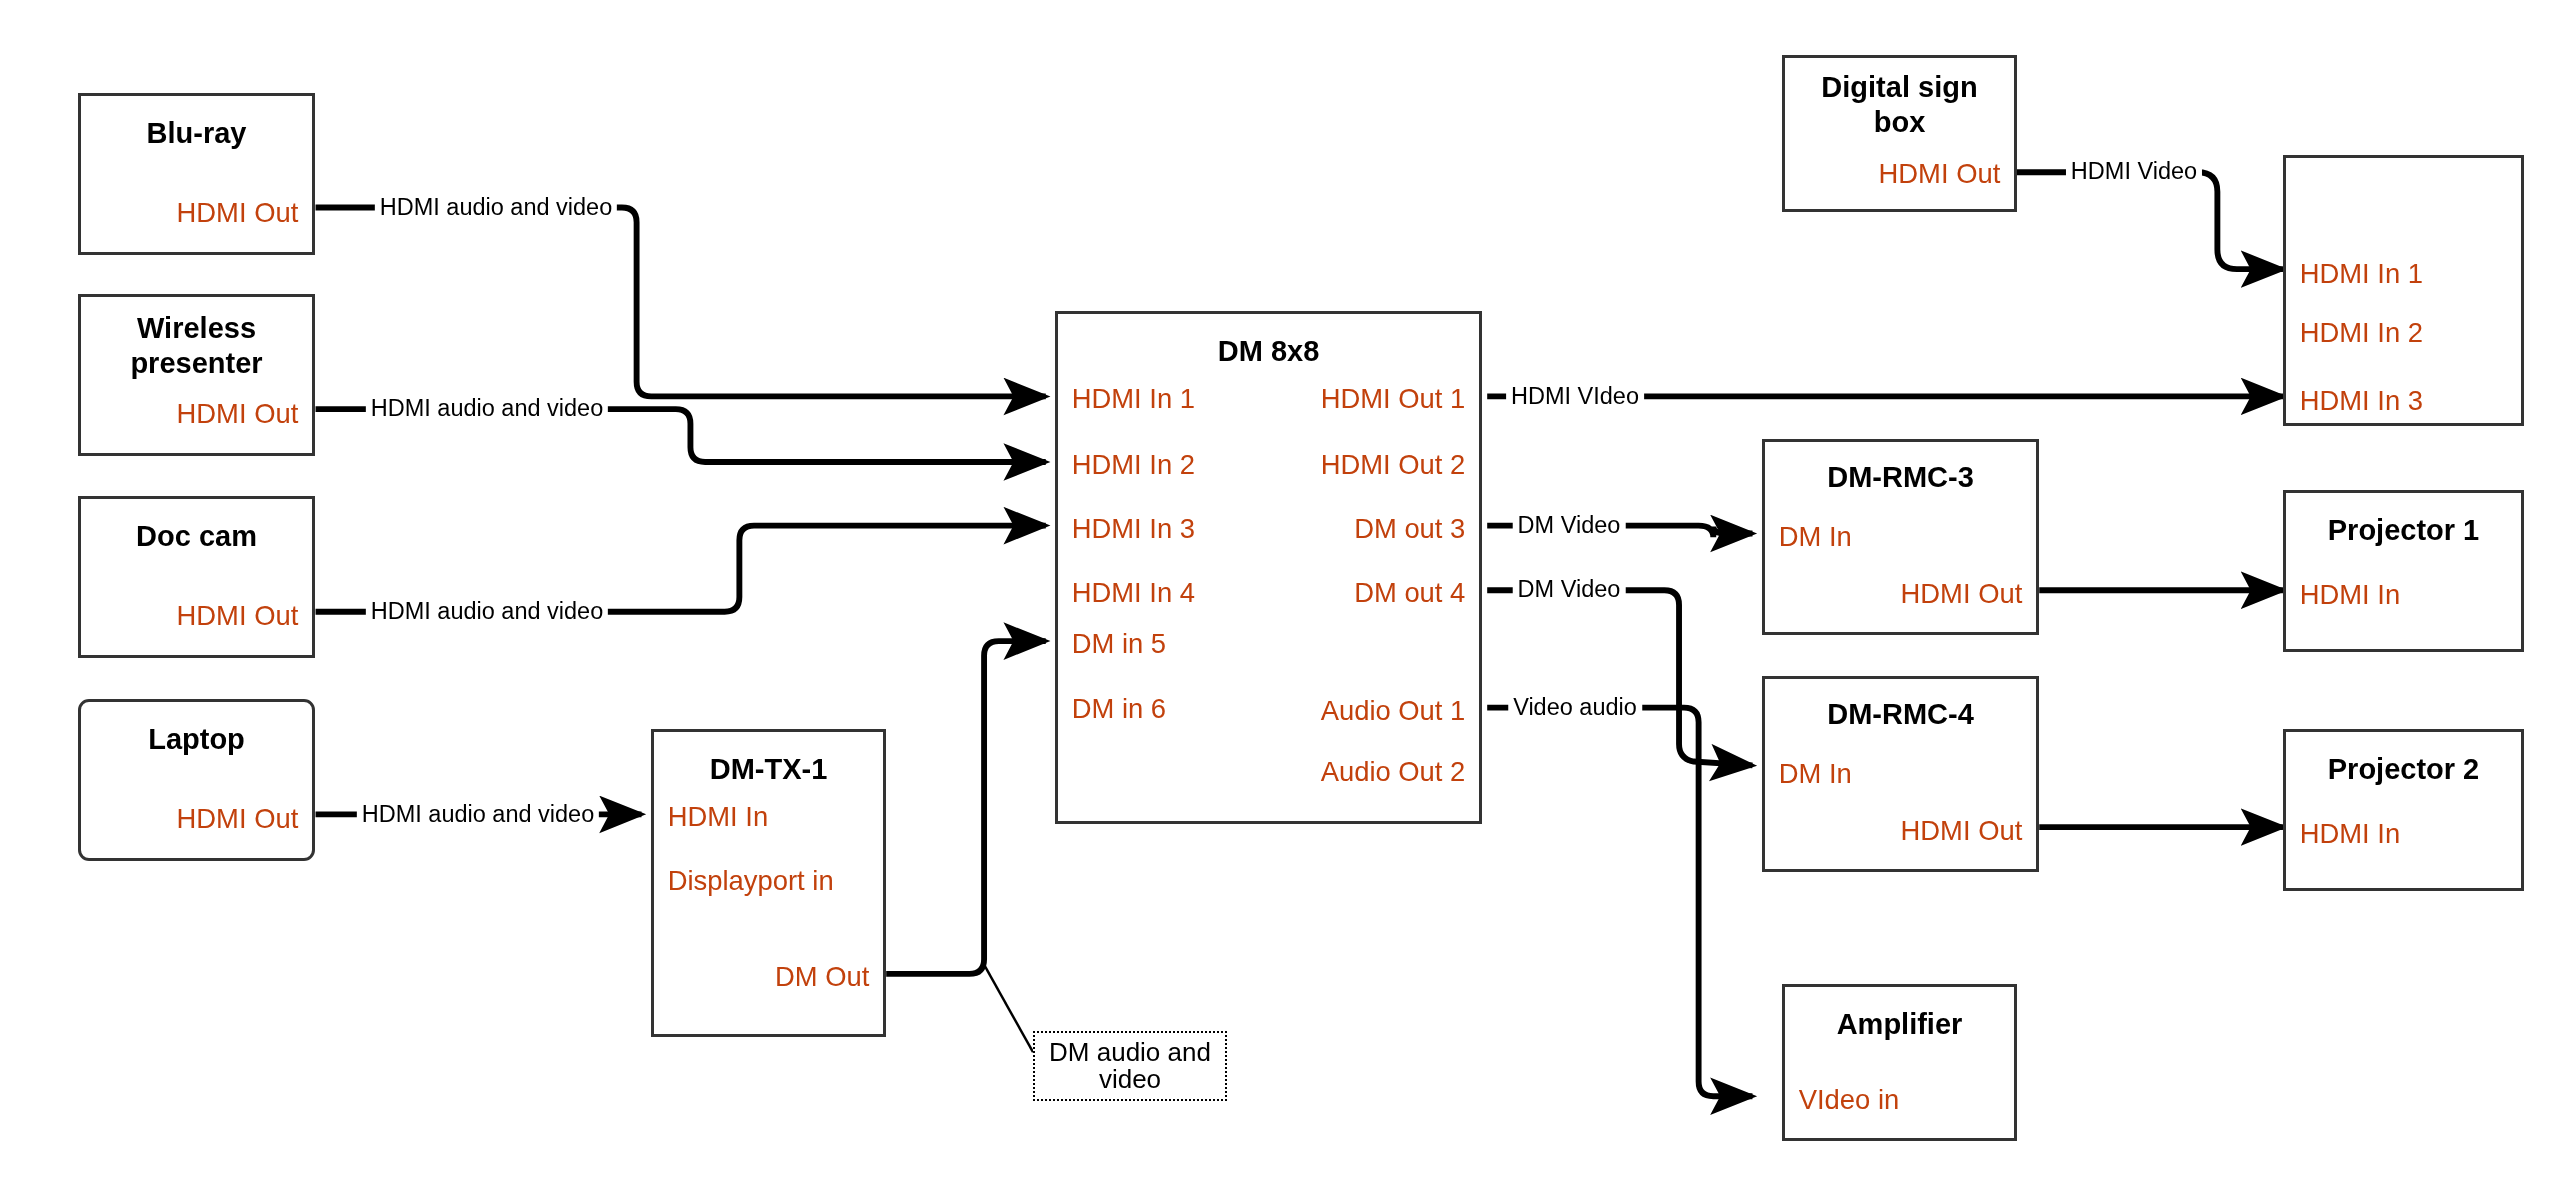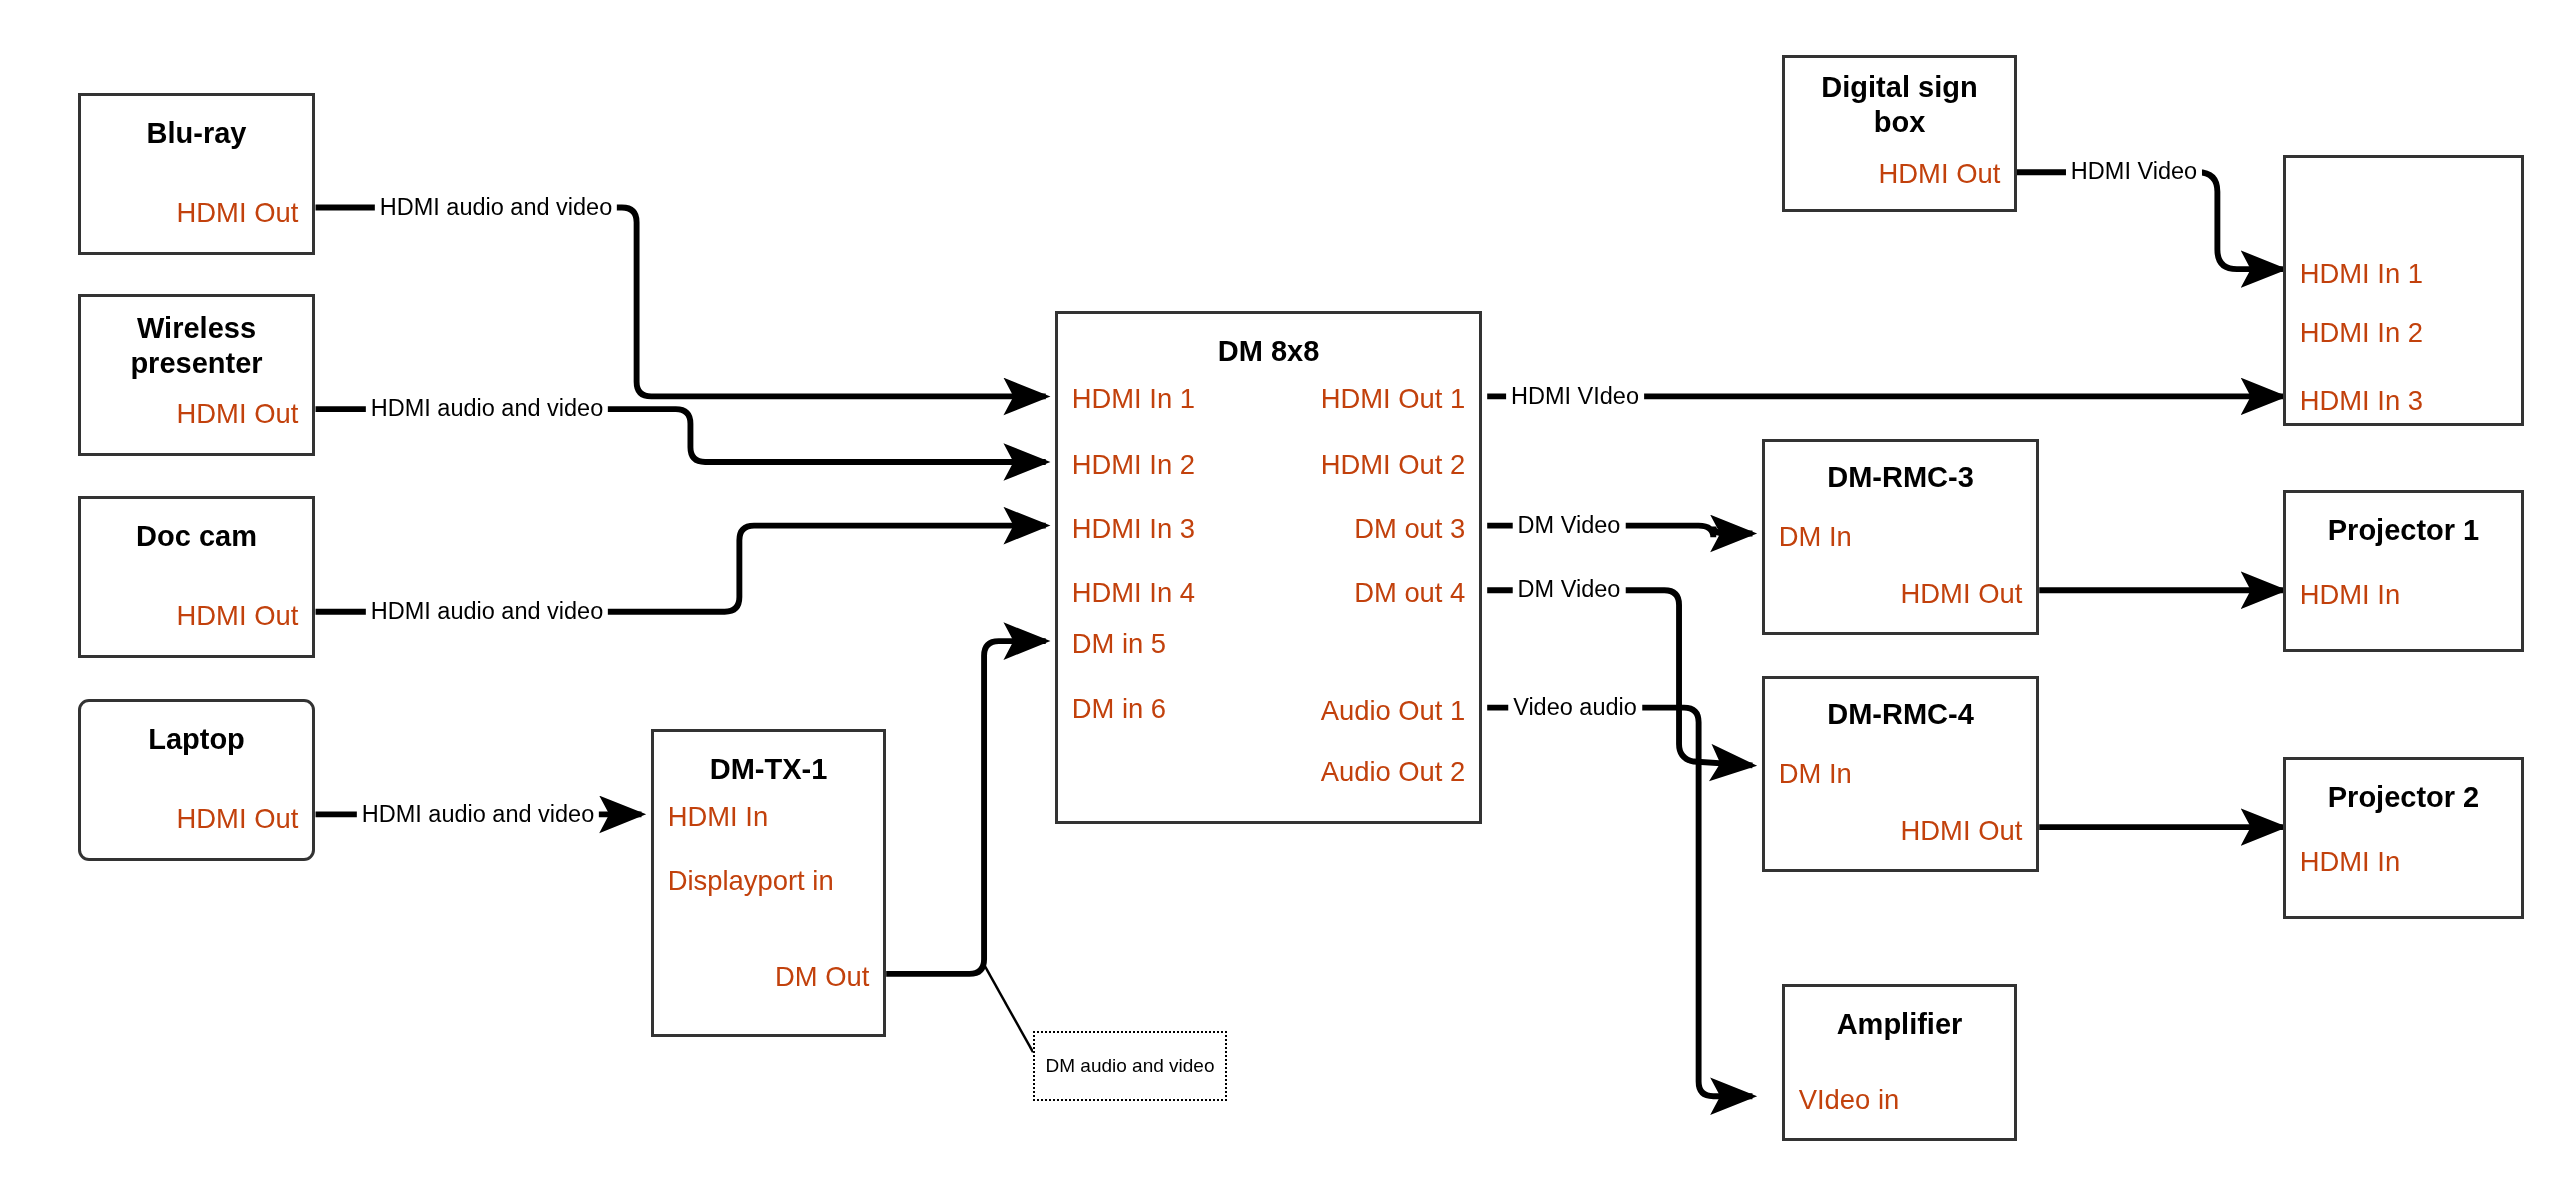--- a/index.html
+++ b/index.html
@@ -57,21 +57,21 @@
     line-height: 25.5px;
     white-space: nowrap;
     padding: 0 4.9px;
     transform: translate(-50%, -50%);
   }
   .callout {
     position: absolute;
     box-sizing: border-box;
     border: 2.9px dotted #000000;
     background: #ffffff;
-    font-size: 19px;
+    font-size: 26px;
     line-height: 27.4px;
     color: #000000;
     text-align: center;
     display: flex;
     align-items: center;
     justify-content: center;
     padding: 3.9px;
   }
 </style>
 </head>
@@ -181,21 +181,21 @@
     <div class="node-title" style="top:17.6px;">DM-RMC-4</div>
     <div class="port in" style="top:80px;">DM In</div>
     <div class="port out" style="top:137px;">HDMI Out</div>
   </div>
 
   <div class="node" style="left:2283px; top:490px; width:241px; height:162px;">
     <div class="node-title" style="top:19.6px;">Projector 1</div>
     <div class="port in" style="top:87px;">HDMI In</div>
   </div>
 
-  <div class="node" style="left:2283px; top:729px; width:241px; height:162px;margin-top:28px;">
+  <div class="node" style="left:2283px; top:729px; width:241px; height:162px;">
     <div class="node-title" style="top:19.6px;">Projector 2</div>
     <div class="port in" style="top:87px;">HDMI In</div>
   </div>
 
   <div class="node" style="left:1782px; top:984px; width:235px; height:157px;">
     <div class="node-title" style="top:19.6px;">Amplifier</div>
     <div class="port in" style="top:98px;">VIdeo in</div>
   </div>
 
   <div class="wire-label" style="left:496px; top:208px;">HDMI audio and video</div>

